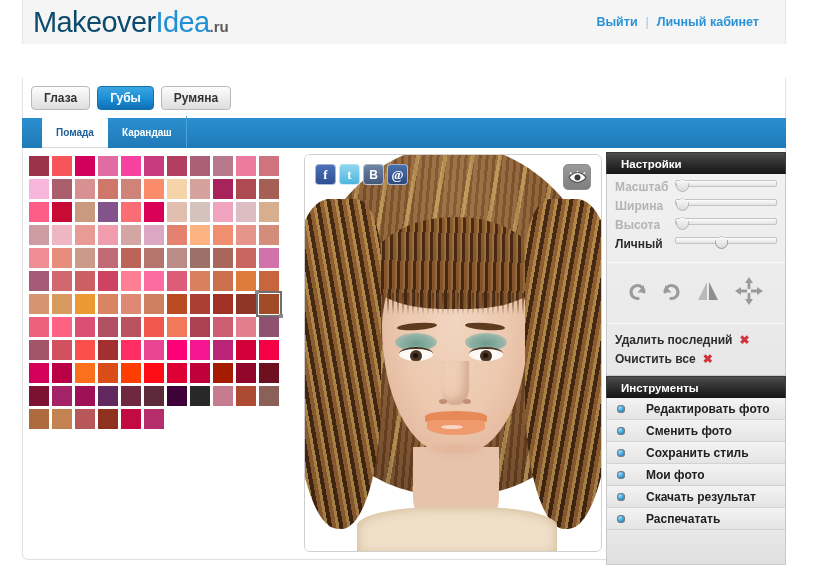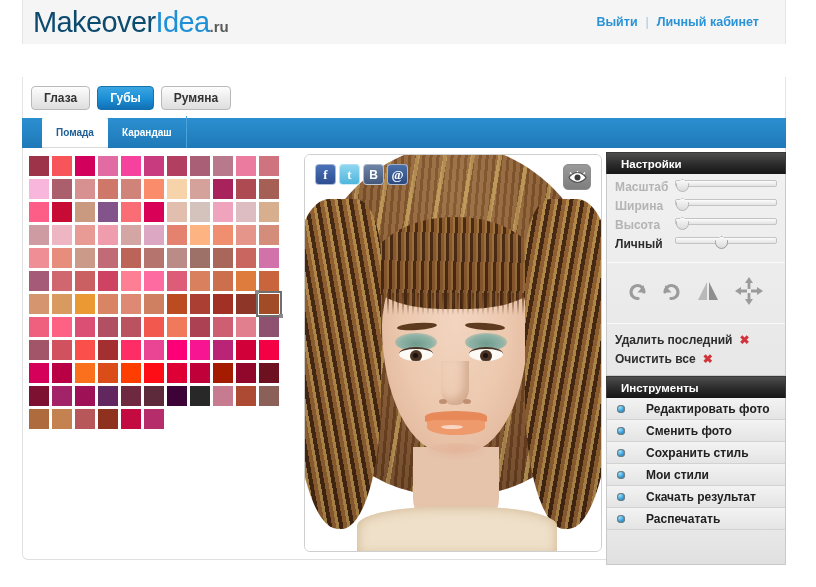--- a/index.html
+++ b/index.html
@@ -538,21 +538,21 @@
         <div class="tli">
             <span class="bullet"></span>
             <span>Сменить фото</span>
           </div>
         <div class="tli">
             <span class="bullet"></span>
             <span>Сохранить стиль</span>
           </div>
         <div class="tli">
             <span class="bullet"></span>
-            <span>Мои стили</span>
+            <span>Мои фото</span>
           </div>
         <div class="tli">
             <span class="bullet"></span>
             <span>Скачать результат</span>
           </div>
         <div class="tli">
             <span class="bullet"></span>
             <span>Распечатать</span>
           </div>
         <div class="tools-pad"></div>

